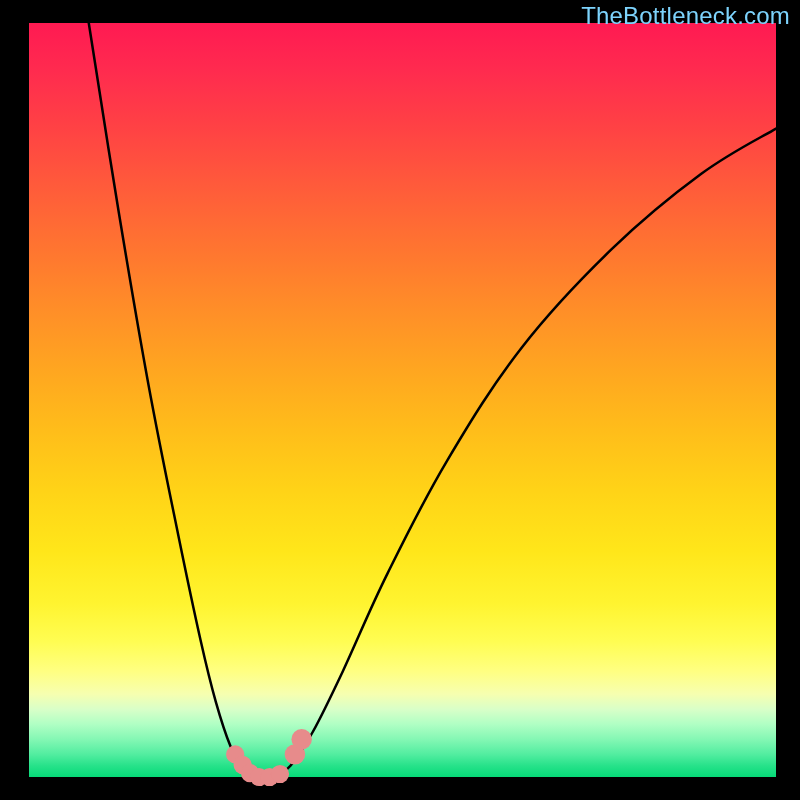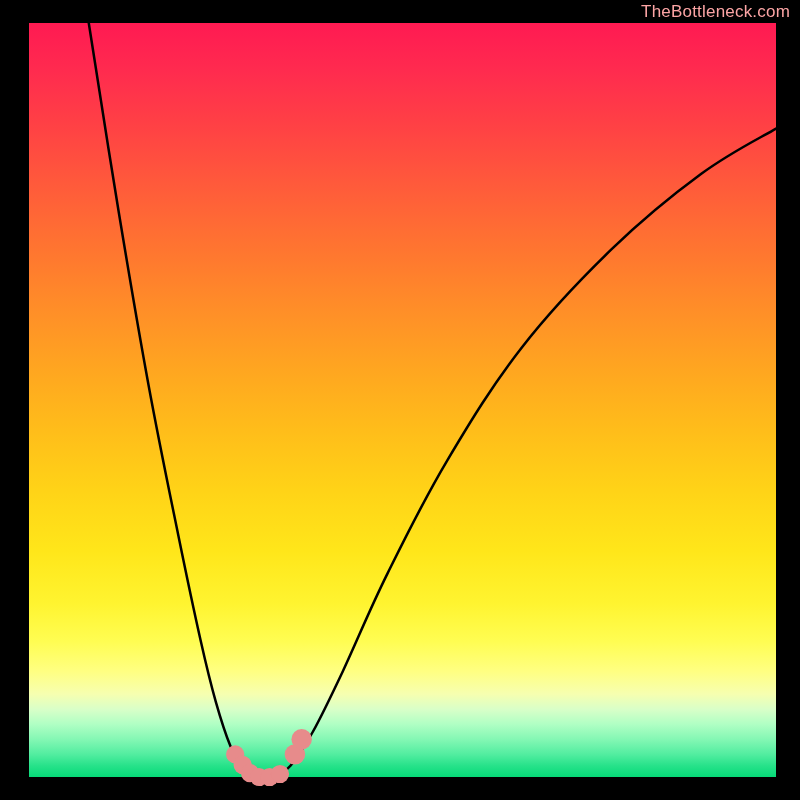--- a/index.html
+++ b/index.html
@@ -64,22 +64,22 @@
     stroke-linecap: round;
   }
   .marker {
     fill: #e78b8b;
     stroke: none;
   }
   .watermark {
     position: absolute;
     top: 2px;
     right: 10px;
-    color: #fca5a5;
-    font-size: 17px;
+    color: #7dd3fc;
+    font-size: 24px;
     letter-spacing: 0.2px;
     user-select: none;
     font-weight: 500;
   }
 </style>
 </head>
 <body>
 
 <div class="frame">
   <div class="plot-wrap">

